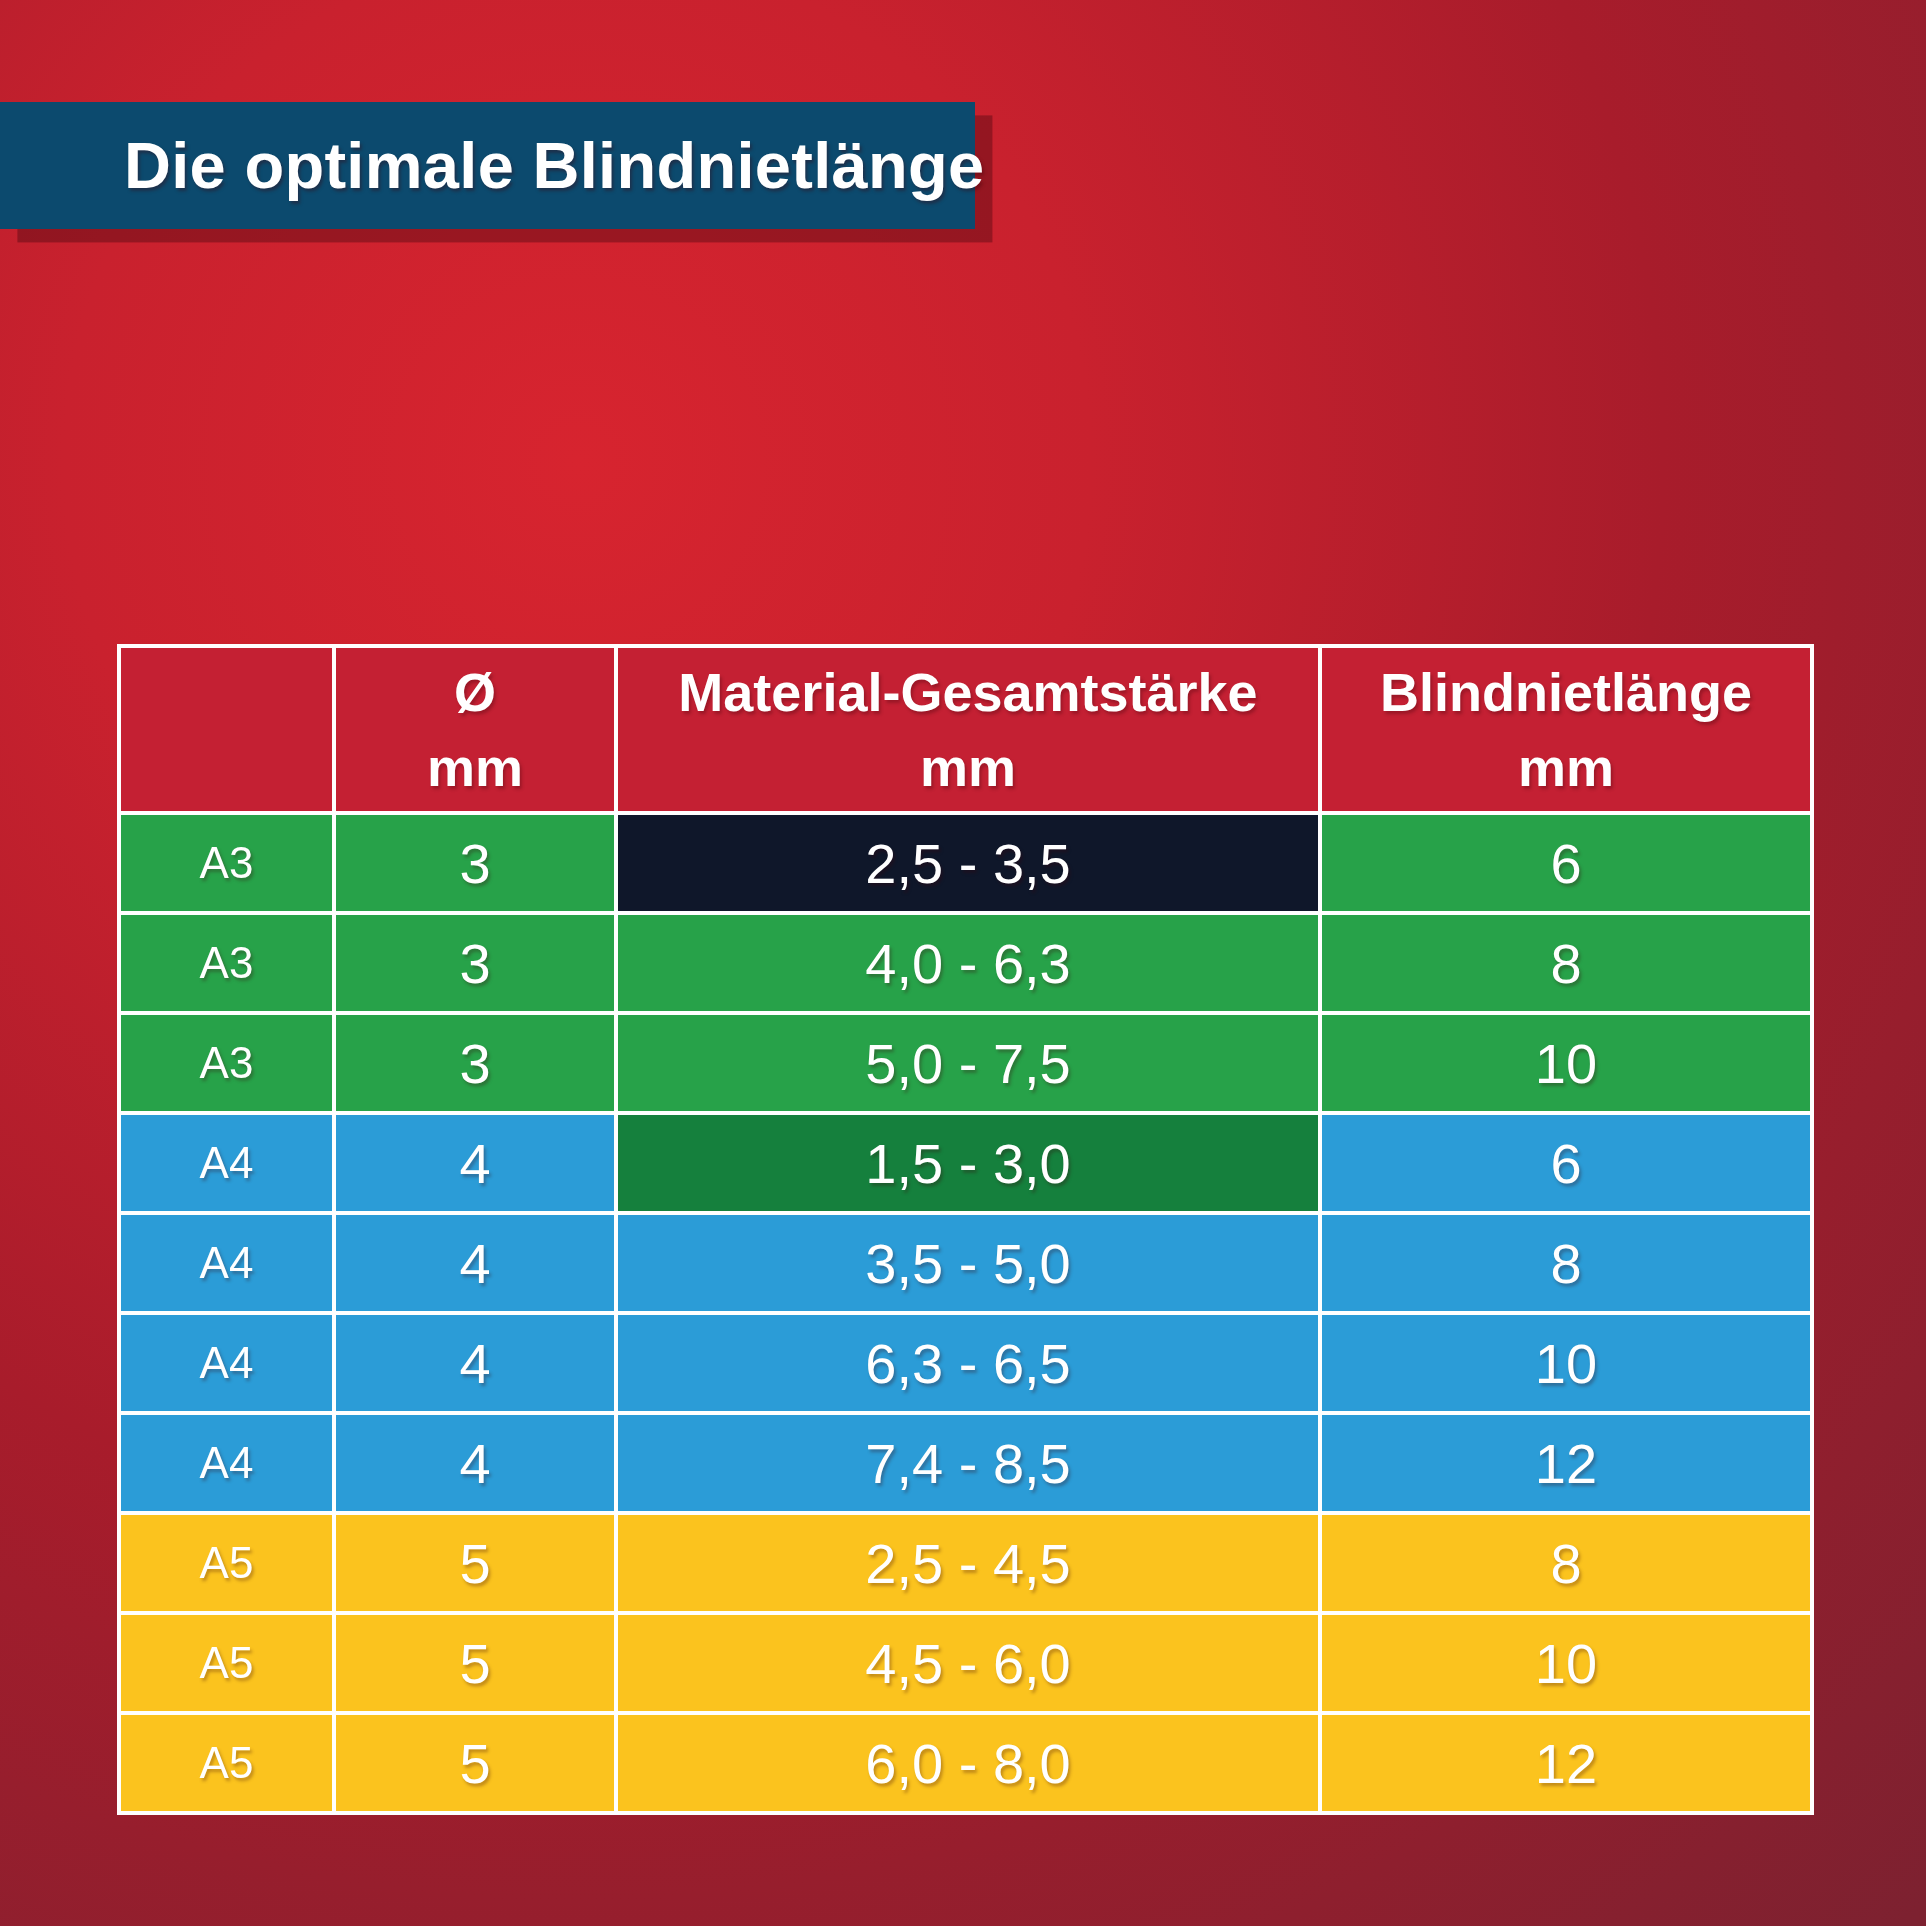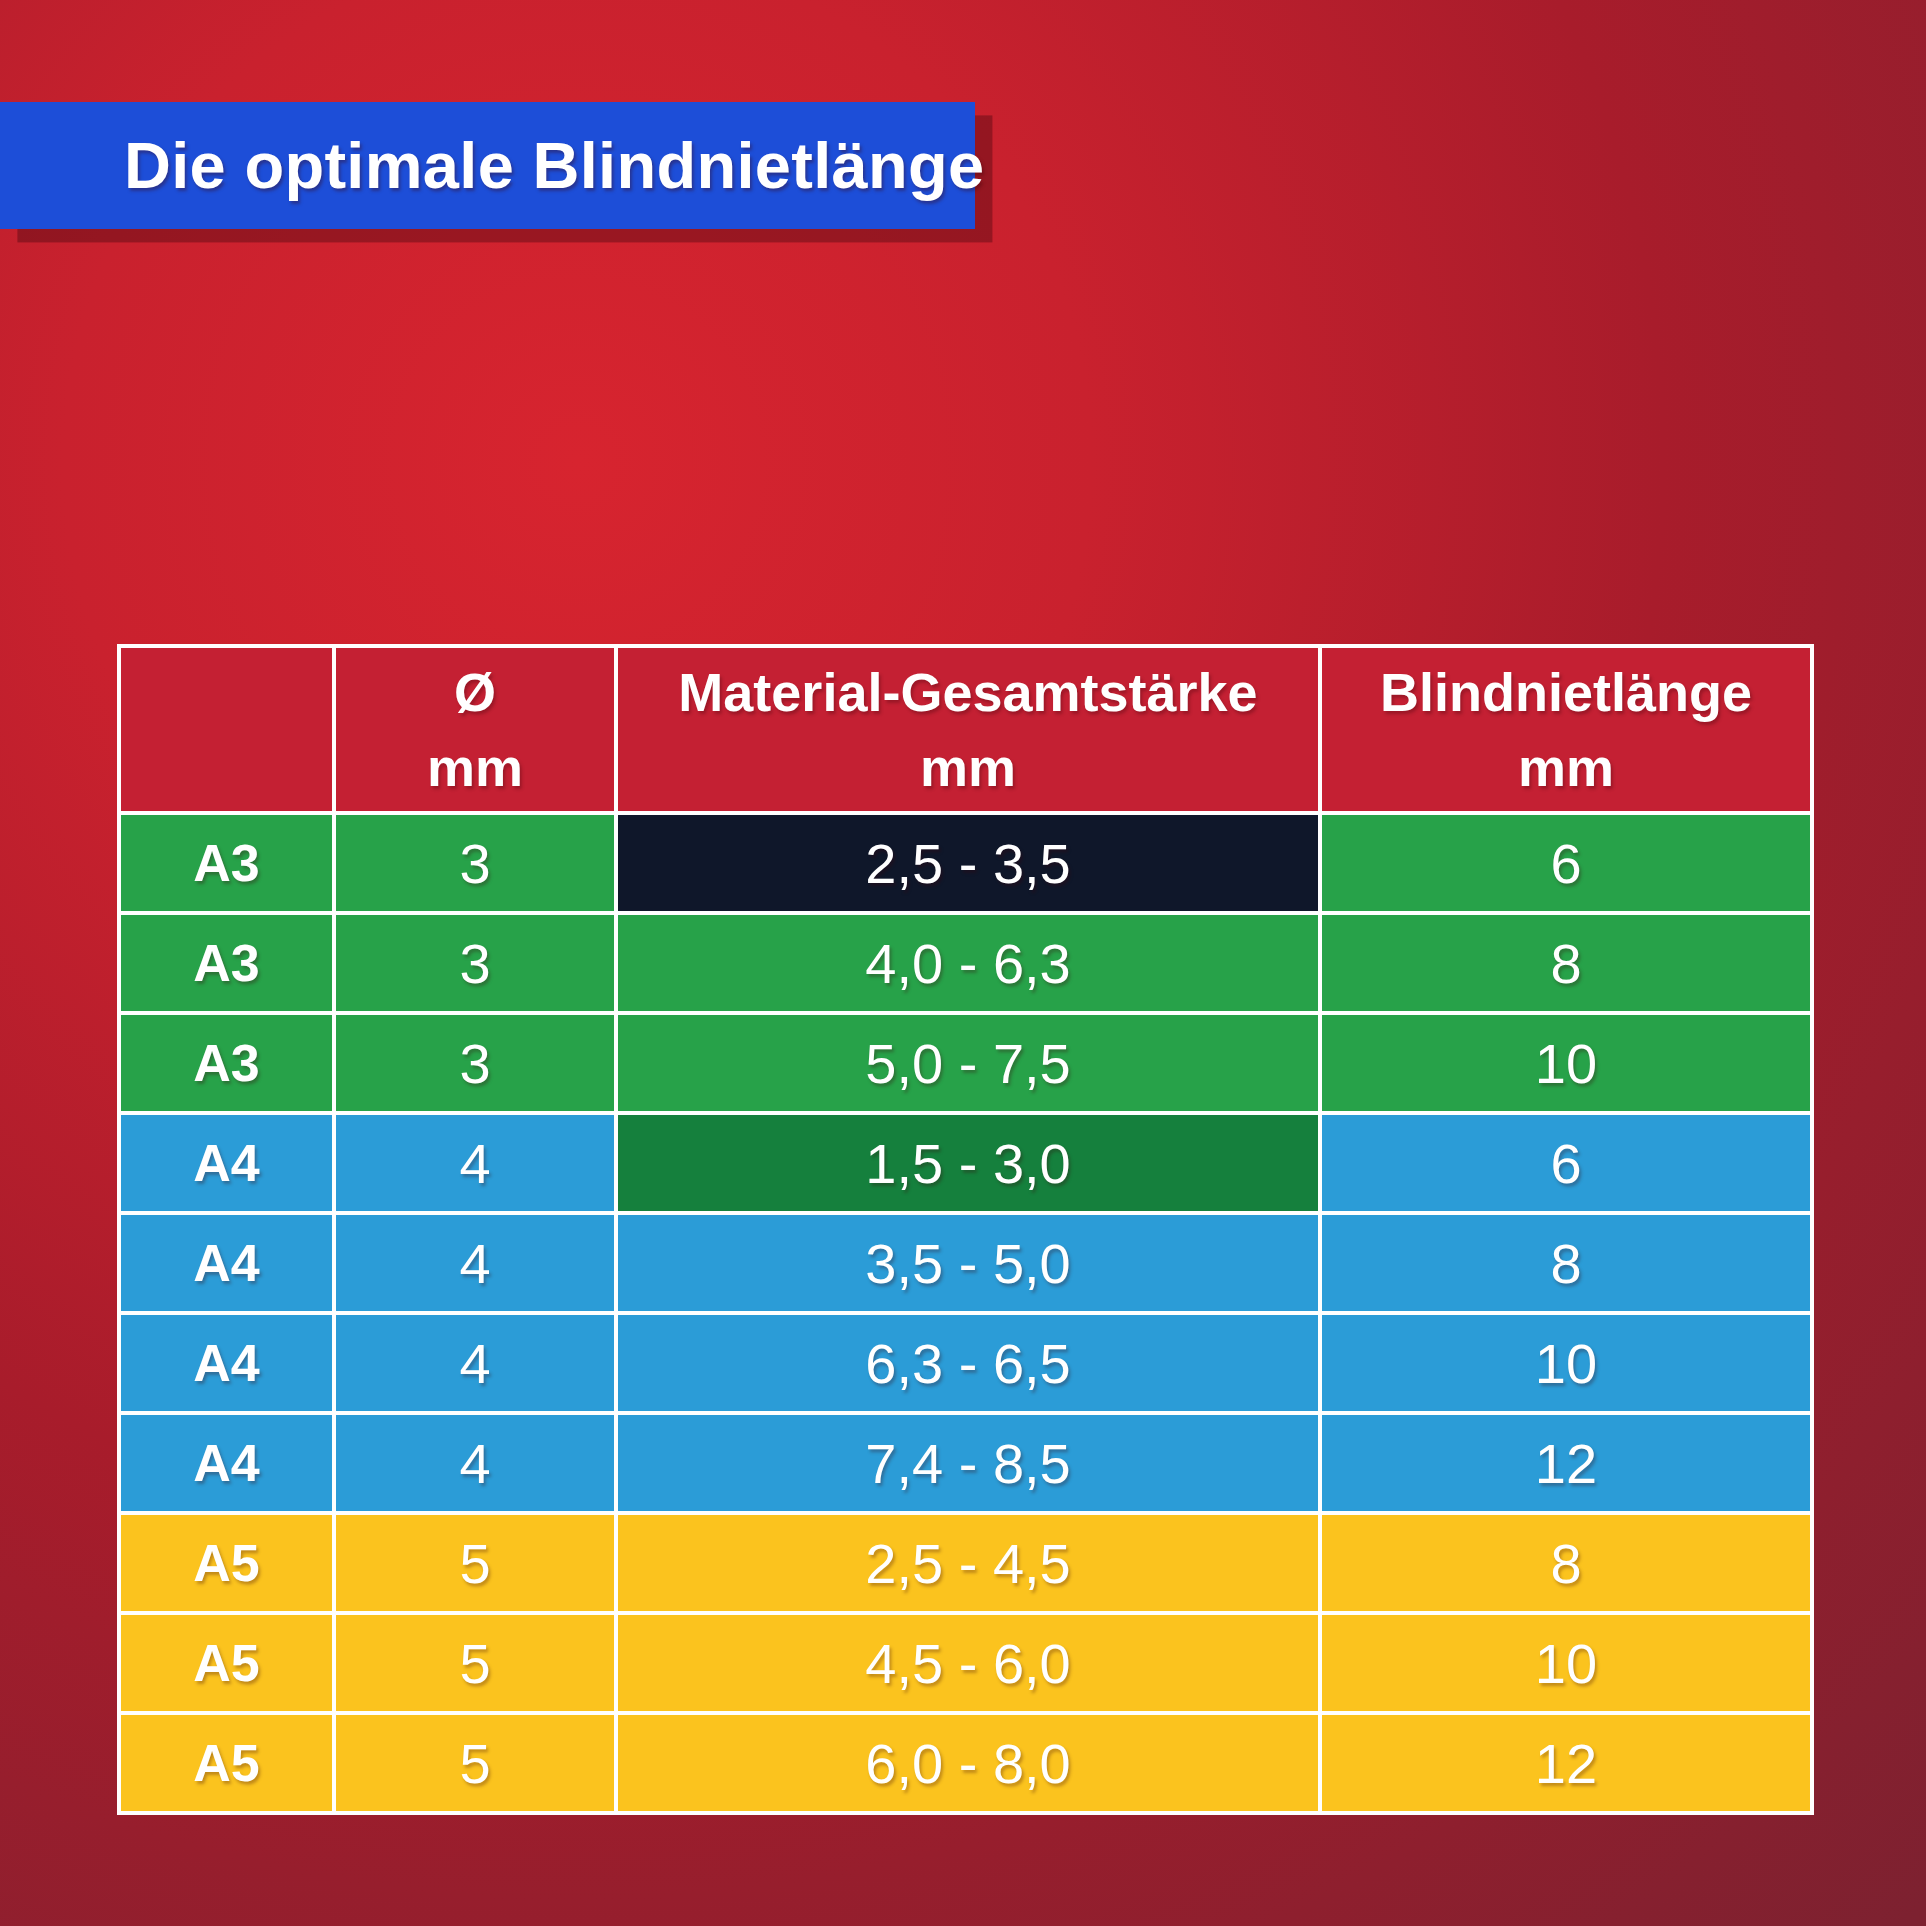--- a/index.html
+++ b/index.html
@@ -10,21 +10,21 @@
     overflow: hidden;
     font-family: "Liberation Sans", sans-serif;
     color: #ffffff;
     background: radial-gradient(circle 1973px at 30% 24%,
                 #d7242f 0%, #c9212e 26%, #a81c2b 55%, #7d2130 100%);
   }
   .banner {
     position: absolute;
     left: 0; top: 102px;
     width: 975px; height: 127px;
-    background: #1d4ed8;
+    background: #0c4a6e;
     box-shadow: 17.4px 13.4px 0 0 rgba(62, 4, 14, 0.38);
     display: flex;
     align-items: center;
     text-align: center;
   }
   .banner-title {
     margin-left: 124px;
     font-size: 65px;
     font-weight: bold;
     letter-spacing: 0.3px;
@@ -64,22 +64,22 @@
     font-size: 54px;
     font-weight: bold;
   }
   .hdr-line { display: block; line-height: 75px; white-space: nowrap; }
   tbody tr { height: 100px; }
   tbody td {
     font-size: 56px;
     font-weight: normal;
   }
   tbody td.row-label {
-    font-weight: bold;
-    font-size: 52px;
+    font-weight: normal;
+    font-size: 44px;
   }
 </style>
 </head>
 <body>
 
 <div class="banner">
   <div class="banner-title">Die optimale Blindnietlänge</div>
 </div>
 
 <div class="intro">

